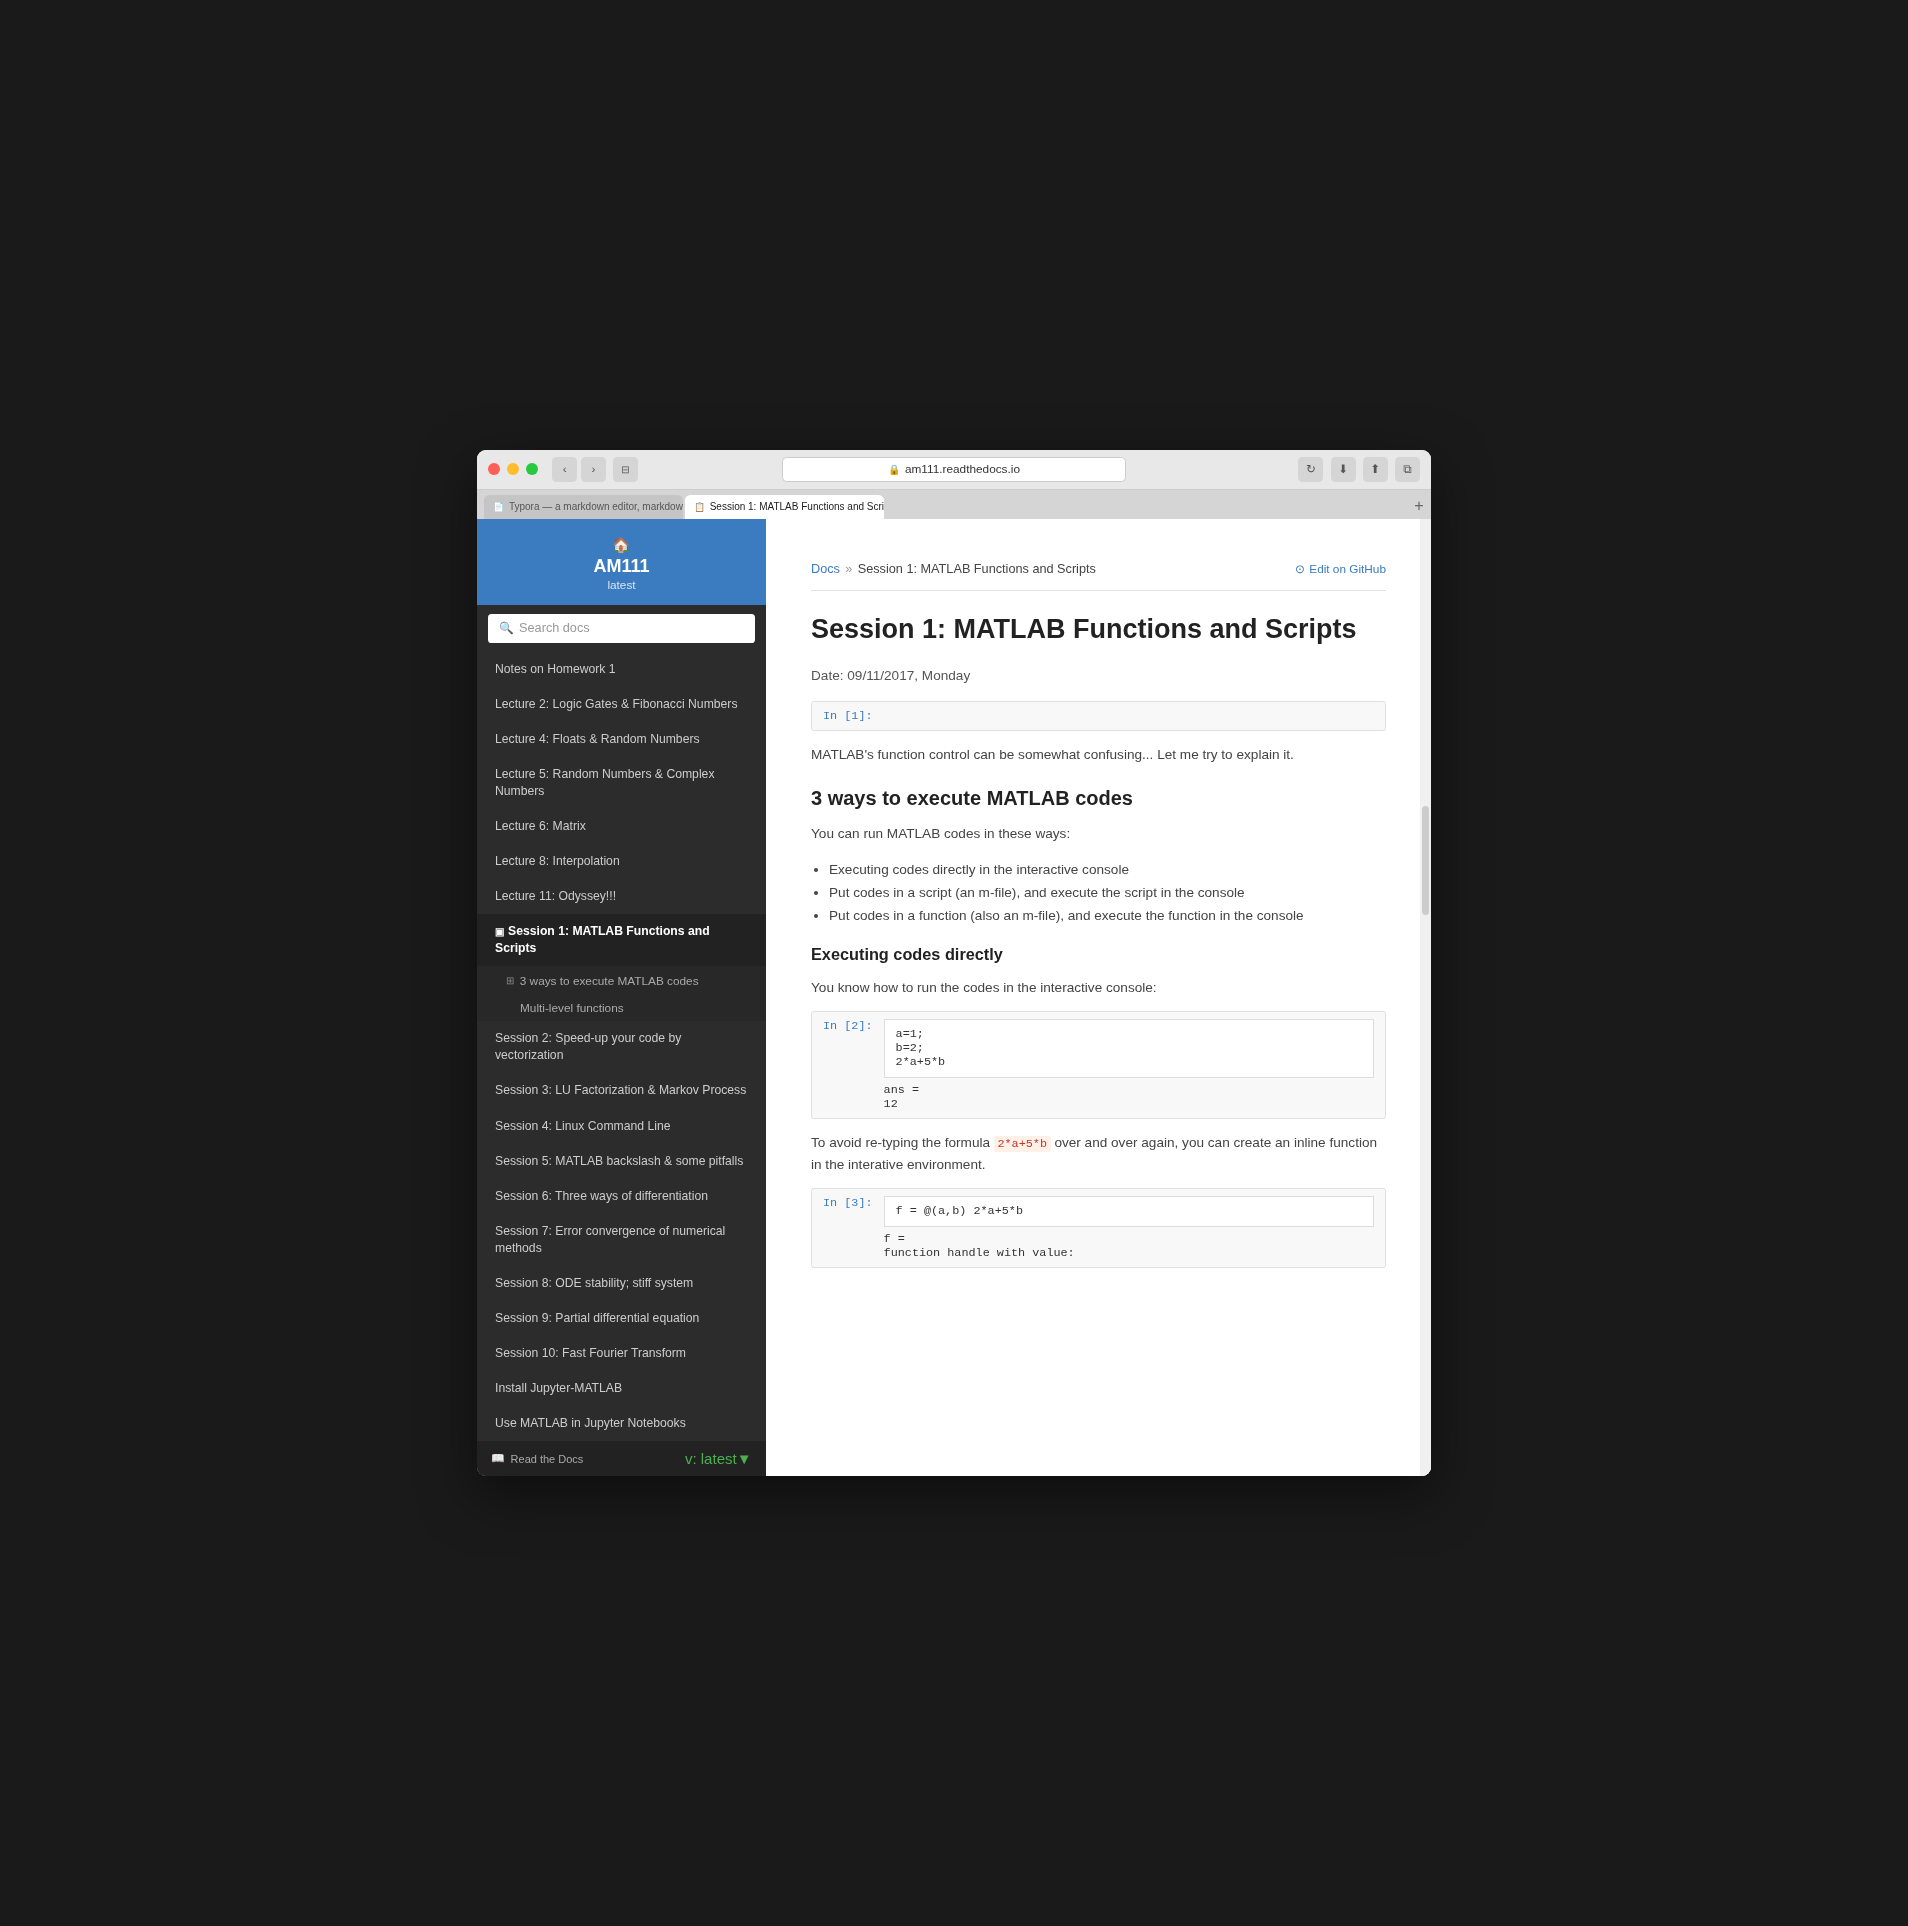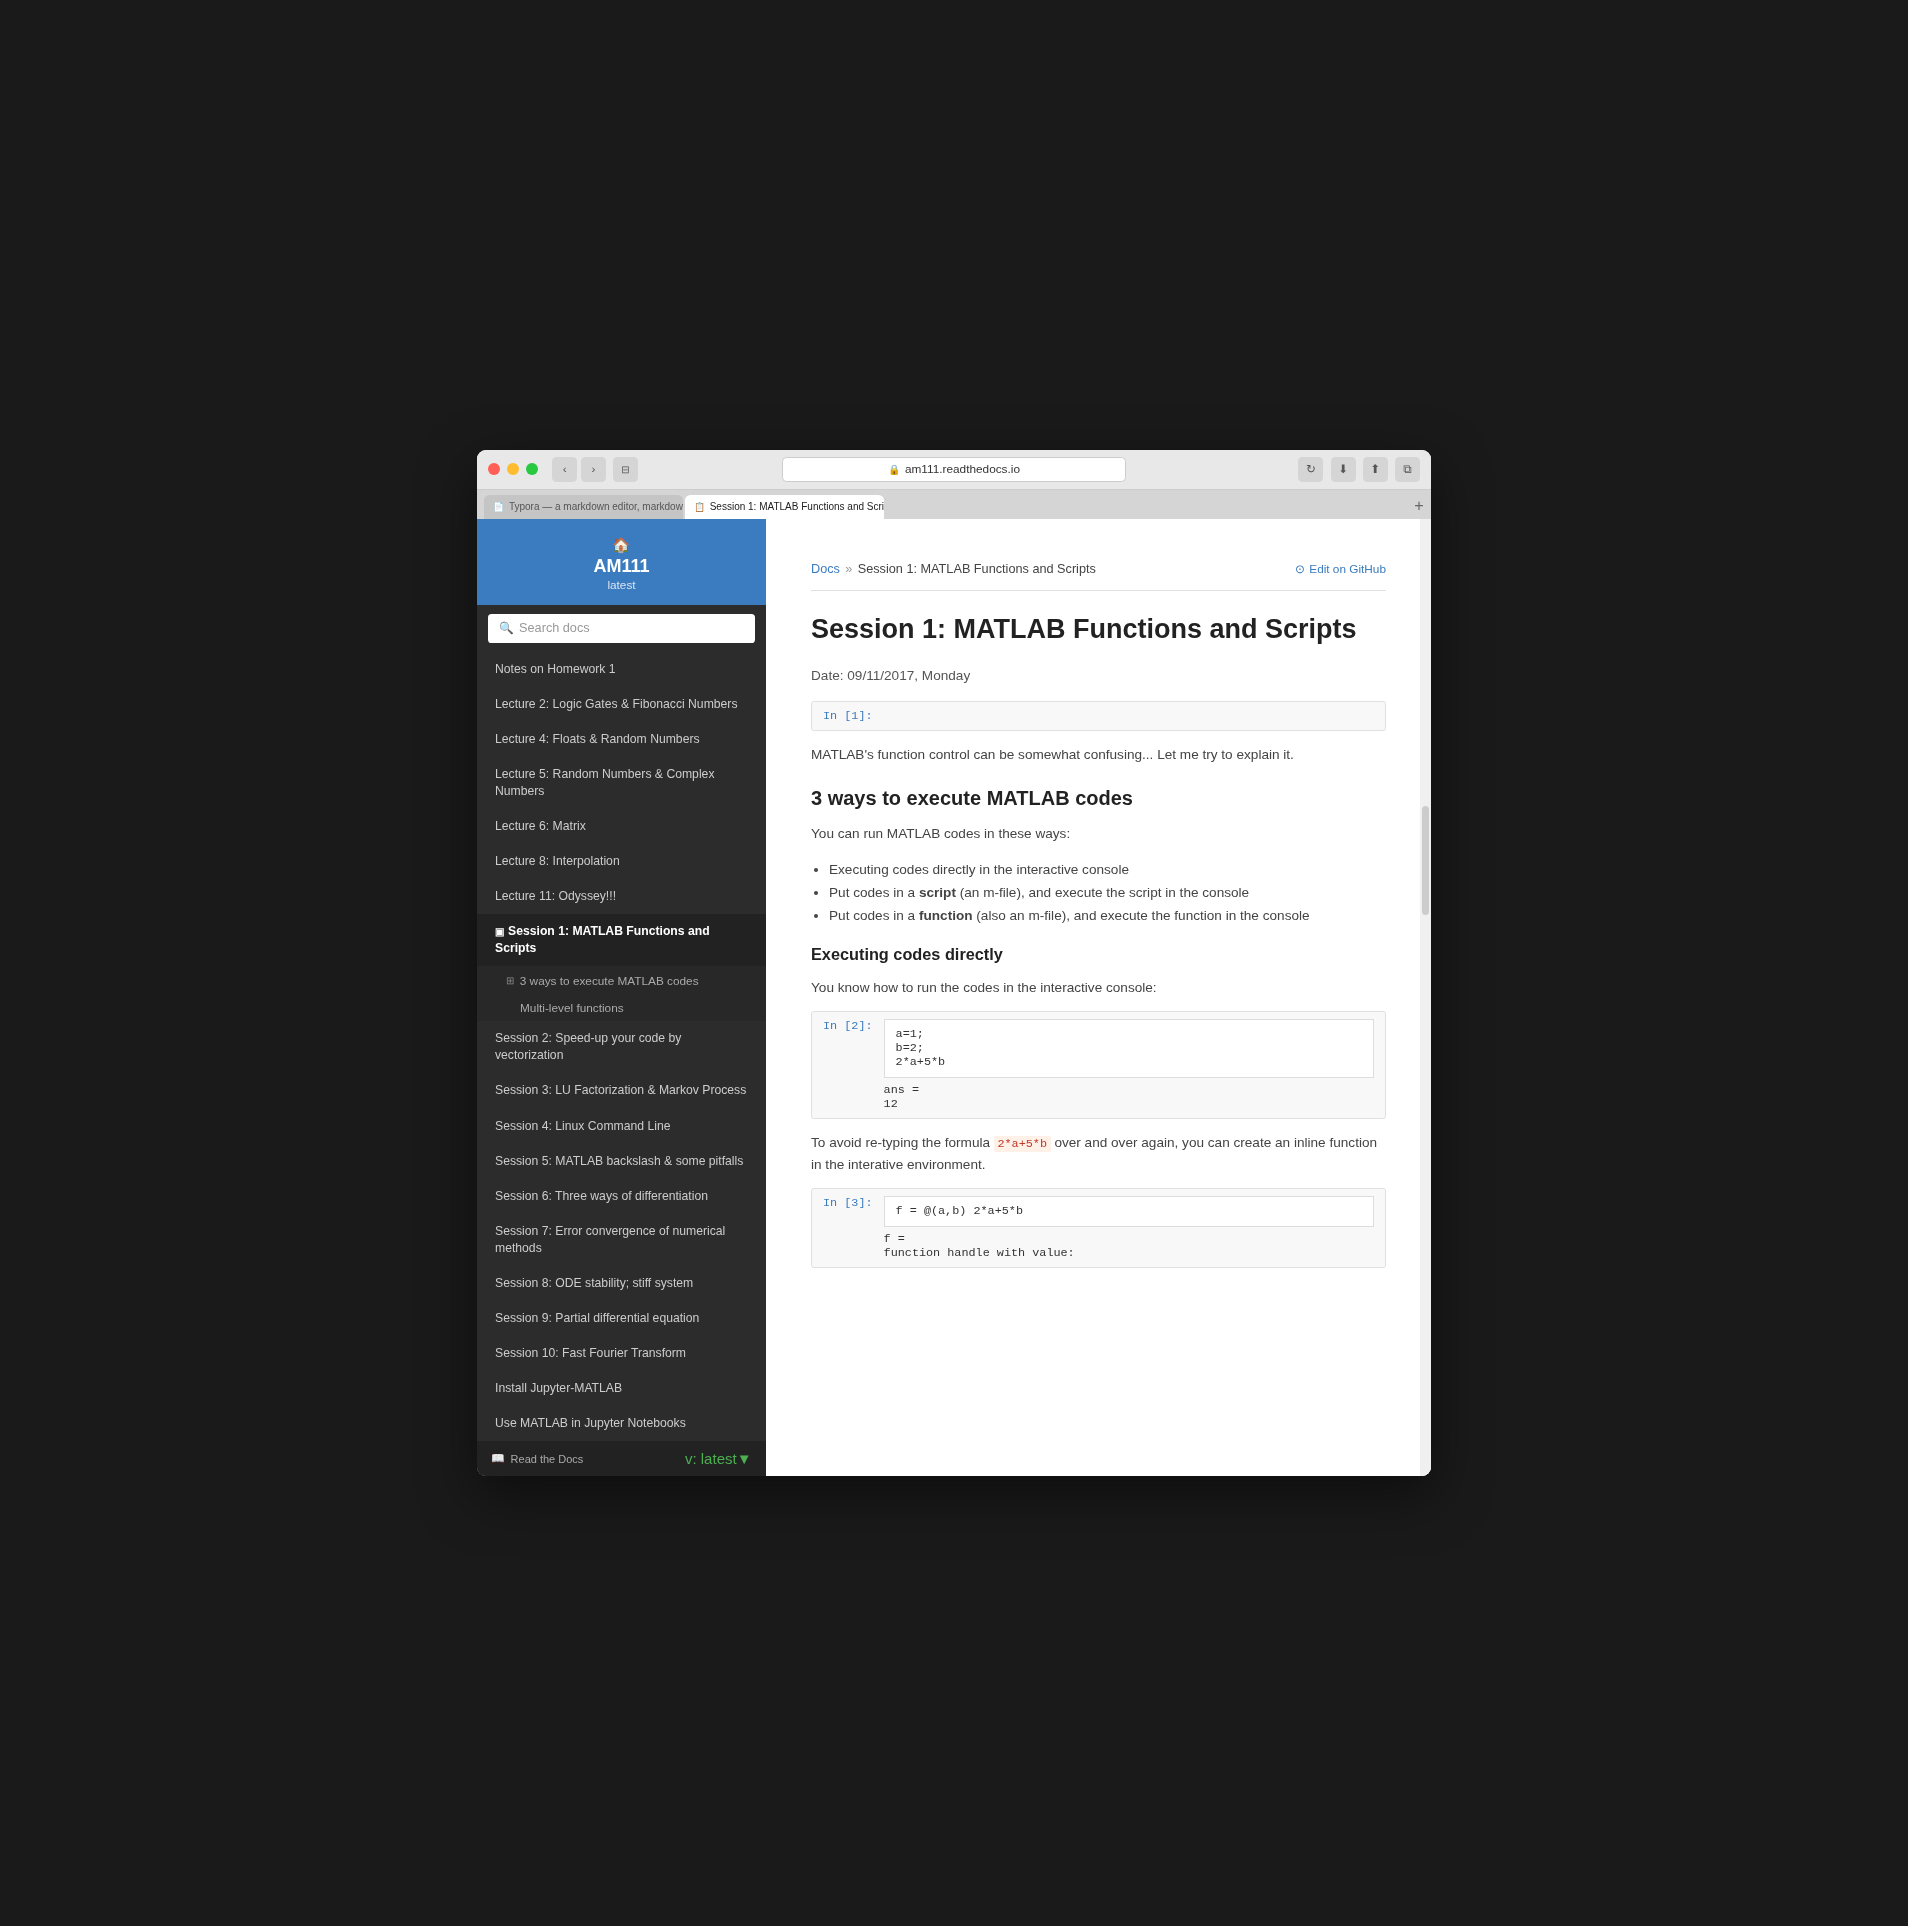--- a/index.html
+++ b/index.html
@@ -195,21 +195,21 @@
       font-size: 11.8px;
       color: #333;
     }
     .code-output { font-family: 'Courier New', monospace; font-size: 11.8px; color: #333; padding: 5.4px 0 0 0; }
     .content-text { font-size: 13.6px; color: #444; line-height: 1.6; margin: 12.7px 0; }
     .section-heading { font-size: 20px; font-weight: bold; color: #222; margin: 22px 0 12.7px; }
     .subsection-heading { font-size: 16.3px; font-weight: bold; color: #222; margin: 18px 0 11px; }
     .bullet-list { margin: 7.2px 0 7.2px 18px; }
     .bullet-list li { font-size: 13.6px; color: #444; line-height: 1.7; }
     code.inline { background: #fff0e8; color: #c0392b; font-family: 'Courier New', monospace; font-size: 11.8px; padding: 0.9px 3.6px; border-radius: 1.8px; }
-    strong { font-weight: bold; }
+    strong { font-weight: normal; }
     .scrollbar-track {
       position: absolute;
       right: 0;
       top: 0;
       bottom: 0;
       width: 11px;
       background: #f0f0f0;
     }
     .scrollbar-thumb {
       position: absolute;

